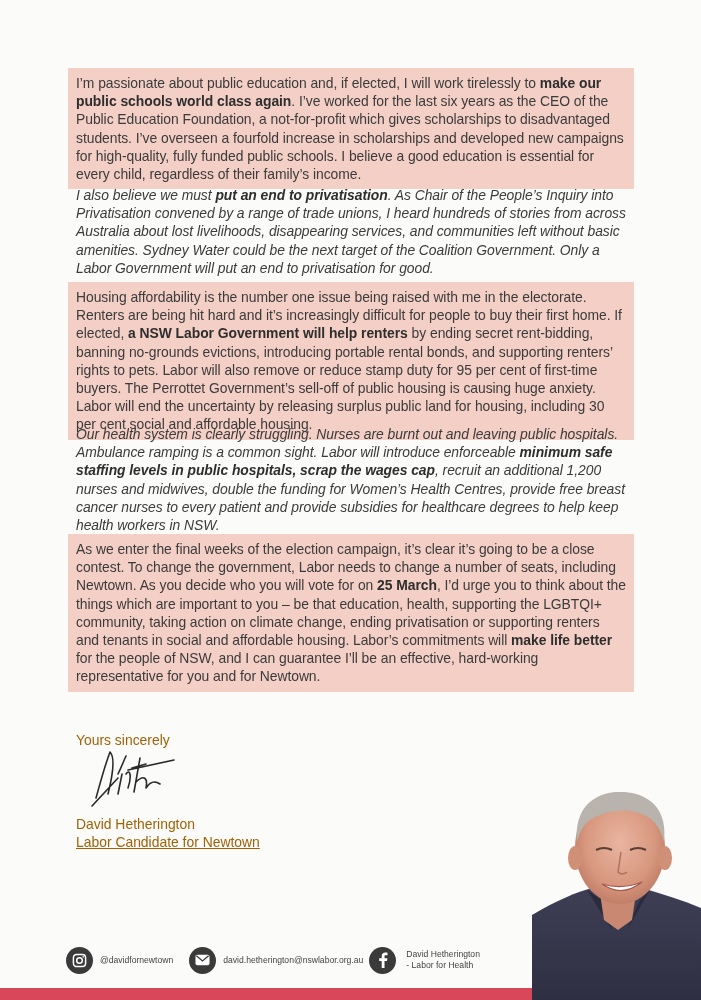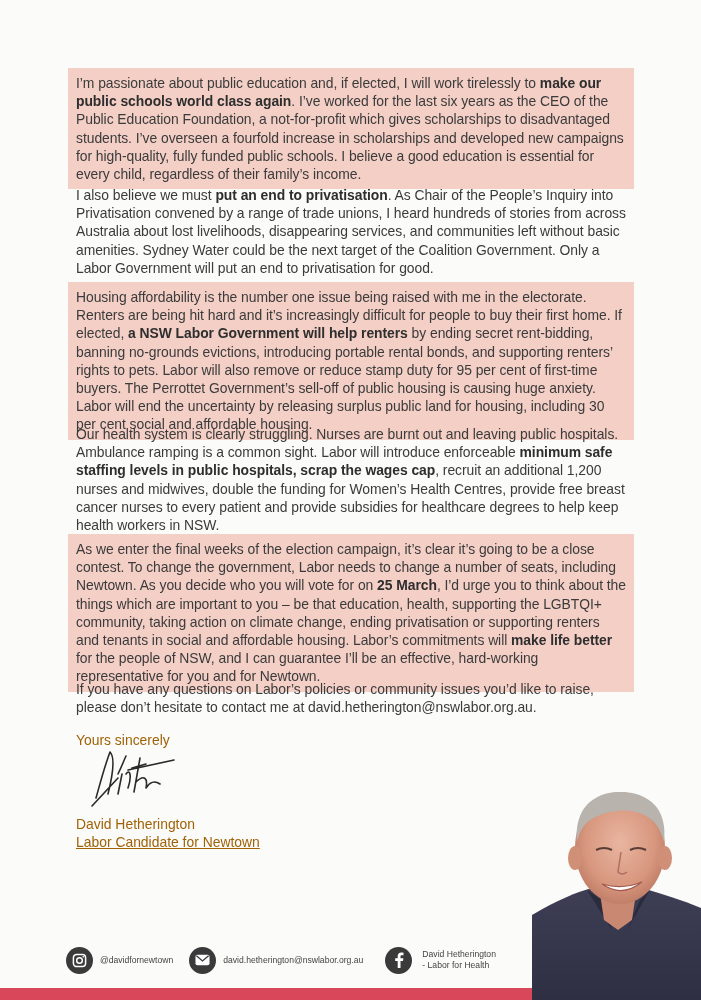--- a/index.html
+++ b/index.html
@@ -17,21 +17,21 @@
       width: 566px;
       font-size: 13.9px;
       line-height: 18.2px;
       color: #3b3b3b;
       letter-spacing: -0.05px;
     }
     .para.box {
       background: #f3cfc6;
       padding: 6px 8px 6px 8px;
     }
-    .para.plain { padding: 0 8px; }
+    .para.plain { padding: 0 8px; font-style: italic; }
     .para b { font-weight: bold; color: #2e2e2e; }
     .sign-off { position: absolute; left: 76px; font-size: 13.9px; line-height: 18px; color: #a16207; }
     .signature { position: absolute; left: 88px; top: 748px; width: 110px; height: 62px; }
     .footer-row {
       position: absolute; left: 66px; top: 940px; height: 40px; width: 470px;
       display: flex; align-items: center;
     }
     .contact { display: flex; align-items: center; margin-right: 16px; }
     .contact .ic {
       width: 27px; height: 27px; border-radius: 50%;
@@ -51,21 +51,20 @@
 </head>
 <body>
 
 <div class="page">
 
   <div class="para box" style="top:68px;"><span>I’m passionate about public education and, if elected, I will work tirelessly to </span><b>make our public schools world class again</b><span>. I’ve worked for the last six years as the CEO of the Public Education Foundation, a not-for-profit which gives scholarships to disadvantaged students. I’ve overseen a fourfold increase in scholarships and developed new campaigns for high-quality, fully funded public schools. I believe a good education is essential for every child, regardless of their family’s income.</span></div>
   <div class="para plain" style="top:186px;"><span>I also believe we must </span><b>put an end to privatisation</b><span>. As Chair of the People’s Inquiry into Privatisation convened by a range of trade unions, I heard hundreds of stories from across Australia about lost livelihoods, disappearing services, and communities left without basic amenities. Sydney Water could be the next target of the Coalition Government. Only a Labor Government will put an end to privatisation for good.</span></div>
   <div class="para box" style="top:282px;"><span>Housing affordability is the number one issue being raised with me in the electorate. Renters are being hit hard and it’s increasingly difficult for people to buy their first home. If elected, </span><b>a NSW Labor Government will help renters</b><span> by ending secret rent-bidding, banning no-grounds evictions, introducing portable rental bonds, and supporting renters’ rights to pets. Labor will also remove or reduce stamp duty for 95 per cent of first-time buyers. The Perrottet Government’s sell-off of public housing is causing huge anxiety. Labor will end the uncertainty by releasing surplus public land for housing, including 30 per cent social and affordable housing.</span></div>
   <div class="para plain" style="top:425px;"><span>Our health system is clearly struggling. Nurses are burnt out and leaving public hospitals. Ambulance ramping is a common sight. Labor will introduce enforceable </span><b>minimum safe staffing levels in public hospitals, scrap the wages cap</b><span>, recruit an additional 1,200 nurses and midwives, double the funding for Women’s Health Centres, provide free breast cancer nurses to every patient and provide subsidies for healthcare degrees to help keep health workers in NSW.</span></div>
   <div class="para box" style="top:534px;"><span>As we enter the final weeks of the election campaign, it’s clear it’s going to be a close contest. To change the government, Labor needs to change a number of seats, including Newtown. As you decide who you will vote for on </span><b>25 March</b><span>, I’d urge you to think about the things which are important to you – be that education, health, supporting the LGBTQI+ community, taking action on climate change, ending privatisation or supporting renters and tenants in social and affordable housing. Labor’s commitments will </span><b>make life better</b><span> for the people of NSW, and I can guarantee I’ll be an effective, hard-working representative for you and for Newtown.</span></div>
-  <div class="para plain" style="top:680px;"><span>If you have any questions on Labor’s policies or community issues you’d like to raise, please don’t hesitate to contact me at david.hetherington@nswlabor.org.au.</span></div>
 
   <div class="sign-off" style="top:731px;">Yours sincerely</div>
 
   <svg class="signature" viewBox="0 0 110 62">
     <path d="M4 58 L30 30 M22 4 C16 20 12 36 8 50 M22 4 C28 10 24 30 20 46 M30 26 C34 18 36 12 38 8 M34 26 L30 46 M38 26 C42 20 44 28 40 40 M44 20 L58 16 M52 10 L46 44 M48 34 C56 26 60 30 58 40 C62 34 66 32 72 36 M40 22 L86 12" fill="none" stroke="#2a2a2a" stroke-width="1.6" stroke-linecap="round" stroke-linejoin="round"></path>
   </svg>
 
   <div class="sign-off" style="top:815px;">David Hetherington</div>
   <div class="sign-off" style="top:833px;text-decoration:underline;">Labor Candidate for Newtown</div>
 
@@ -73,21 +72,21 @@
     <div class="contact" style="margin-right:16px;">
       <span class="ic">
         <svg width="15" height="15" viewBox="0 0 16 16">
           <rect x="1.5" y="1.5" width="13" height="13" rx="3.5" fill="none" stroke="#fff" stroke-width="1.6"></rect>
           <circle cx="8" cy="8" r="3" fill="none" stroke="#fff" stroke-width="1.6"></circle>
           <circle cx="12" cy="4" r="0.9" fill="#fff"></circle>
         </svg>
       </span>
       <span class="txt">@davidfornewtown</span>
     </div>
-    <div class="contact" style="margin-right:22px;">
+    <div class="contact" style="margin-right:6px;">
       <span class="ic">
         <svg width="15" height="12" viewBox="0 0 16 12">
           <rect x="0.5" y="0.5" width="15" height="11" rx="2" fill="#fff"></rect>
           <path d="M1.5 1.5 L8 7 L14.5 1.5" fill="none" stroke="#3a3a3a" stroke-width="1.4"></path>
         </svg>
       </span>
       <span class="txt">david.hetherington@nswlabor.org.au</span>
     </div>
     <div class="contact" style="margin-right:0;">
       <span class="ic" style="margin-right:10px;">

